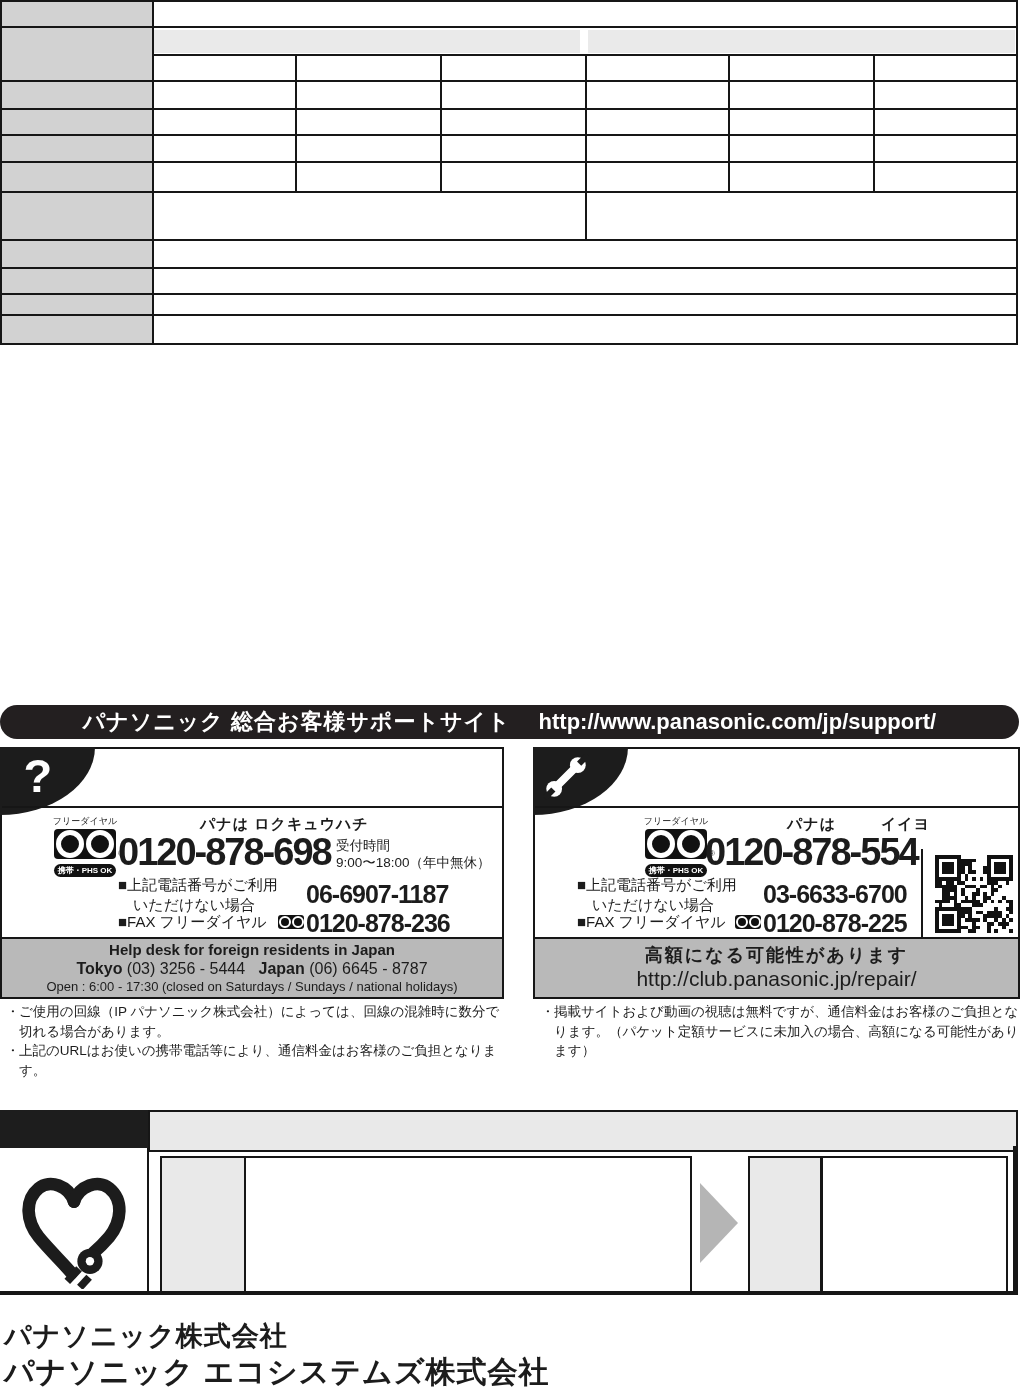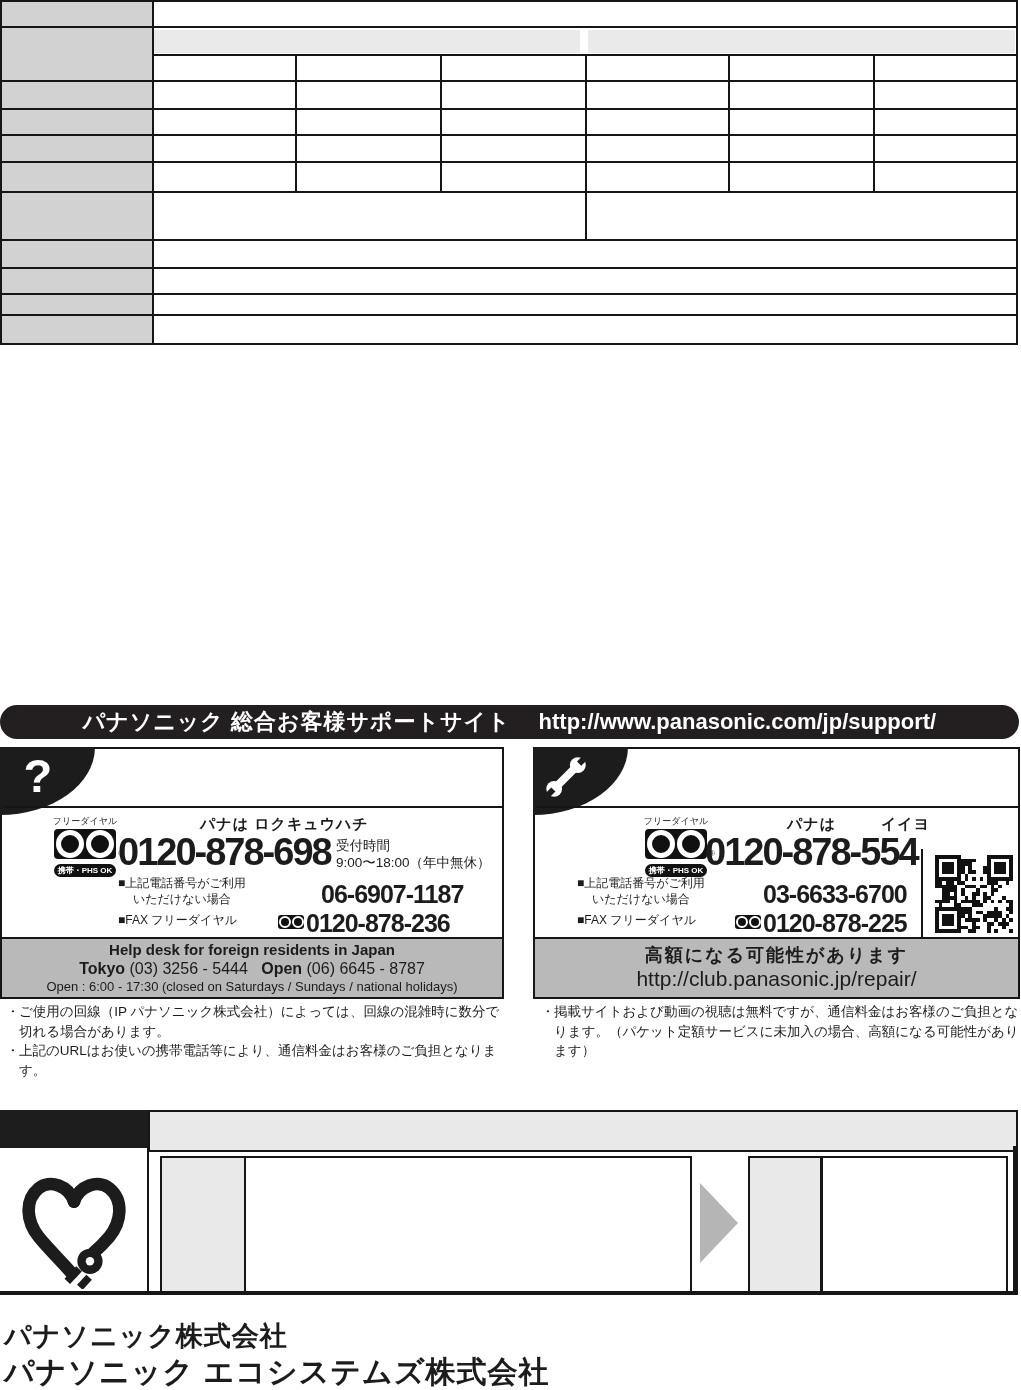--- a/index.html
+++ b/index.html
@@ -29,21 +29,21 @@
   .dialbox i{display:block;width:18px;height:18px;border:5px solid #fff;border-radius:50%;}
   .freedial .reg{position:absolute;right:-6px;top:34px;font-size:8px;}
   .badge{display:inline-block;background:#111;color:#fff;font-size:8px;font-weight:bold;border-radius:7px;
          padding:1px 4px;margin-top:3px;white-space:nowrap;}
   .minidial{position:absolute;width:26px;height:14px;background:#111;border-radius:3px;
             display:flex;align-items:center;justify-content:center;gap:1px;}
   .minidial i{display:block;width:8px;height:8px;border:2.5px solid #fff;border-radius:50%;}
   .kana{position:absolute;font-size:15px;font-weight:bold;letter-spacing:1px;white-space:nowrap;}
   .bignum{position:absolute;font-size:38px;font-weight:bold;letter-spacing:-2px;white-space:nowrap;}
   .hours{position:absolute;font-size:13.5px;line-height:1.25;white-space:nowrap;}
-  .altlab{position:absolute;font-size:12px;line-height:1.35;white-space:nowrap;}
+  .altlab{position:absolute;font-size:15px;line-height:1.35;white-space:nowrap;}
   .midnum{position:absolute;font-size:25px;font-weight:bold;letter-spacing:-1px;white-space:nowrap;}
   .gband{position:absolute;left:0;bottom:0;width:100%;height:58px;background:#b9b9b9;border-top:2px solid #161616;
          display:flex;flex-direction:column;align-items:center;justify-content:center;line-height:1.25;}
   .notes{position:absolute;font-size:13.5px;line-height:1.45;}
   .note{display:flex;}
   .note .b{width:13px;flex:none;}
   
   #qr{position:absolute;left:400px;top:106px;width:78px;height:78px;display:grid;
       grid-template-columns:repeat(21,1fr);grid-template-rows:repeat(21,1fr);background:#fff;}
   #qr div{background:#111;}
@@ -110,35 +110,35 @@
     <div class="bignum" style="left:116px;top:82px;">0120-878-698</div>
     <div class="hours" style="left:334px;top:89px;">
       <div>受付時間</div>
       <div>9:00〜18:00（年中無休）</div>
     </div>
 
     <div class="altlab" style="left:116px;top:126px;">
       <div>■上記電話番号がご利用</div>
       <div style="padding-left:15px;">いただけない場合</div>
     </div>
-    <div class="midnum" style="left:319px;top:131px;">06-6907-1187</div>
+    <div class="midnum" style="left:304px;top:131px;">06-6907-1187</div>
 
     <div class="altlab" style="left:116px;top:163px;">■FAX フリーダイヤル</div>
     <div class="minidial" style="left:276px;top:166px;">
         <i></i>
         <i></i>
       </div>
     <div class="midnum" style="left:304px;top:160px;">0120-878-236</div>
 
     <div class="gband">
       <div style="font-size:15px;font-weight:bold;">Help desk for foreign residents in Japan</div>
       <div style="font-size:16px;">
         <b>Tokyo</b>
         <span>(03) 3256 - 5444</span>&nbsp;&nbsp;
-        <b>Open</b>
+        <b>Japan</b>
         <span>(06) 6645 - 8787</span>
       </div>
       <div style="font-size:13px;">Open : 6:00 - 17:30 (closed on Saturdays / Sundays / national holidays)</div>
     </div>
   </div>
 
   <div class="notes" style="left:6px;top:1002px;width:502px;">
     <div class="note">
       <span class="b">・</span>
       <span>ご使用の回線（IP パナソニック株式会社）によっては、回線の混雑時に数分で切れる場合があります。</span>

